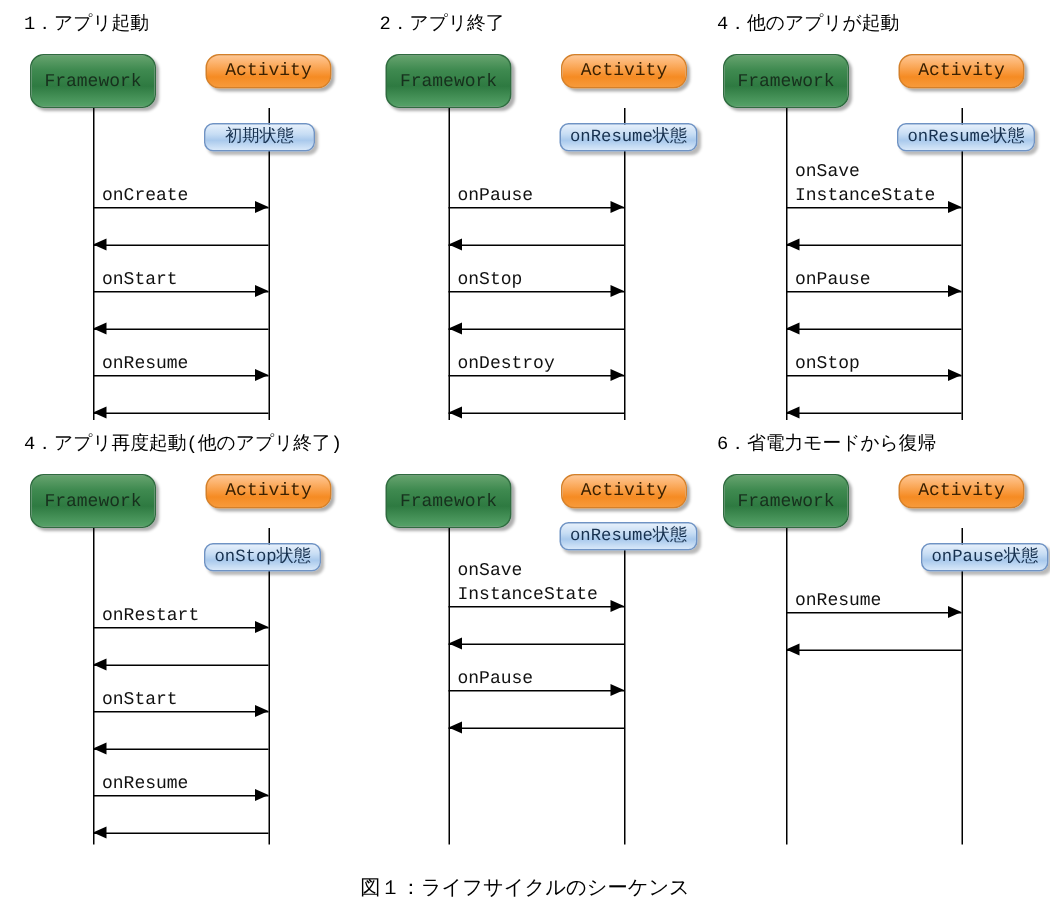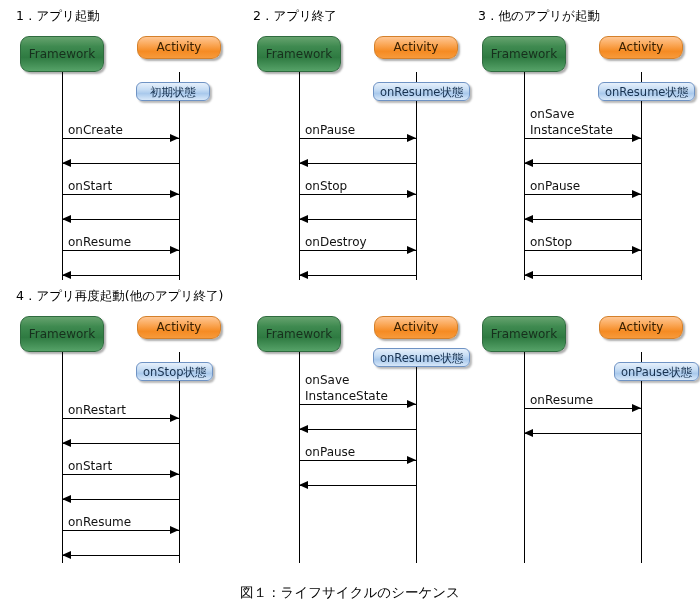--- a/index.html
+++ b/index.html
@@ -20,20 +20,21 @@
     position: absolute;
     left: 0; top: 0;
     width: 700px;
     height: 616px;
   }
 
   .panel {
     position: absolute;
     width: 225px;
     height: 280px;
+    font-family: Liberation Mono, monospace;
   }
 
   .panel-title {
     position: absolute;
     left: 16px;
     top: 0px;
     font-size: 12.5px;
     line-height: 16px;
     color: #000;
     white-space: nowrap;
@@ -177,21 +178,21 @@
       <div class="msg-label" style="left: 68px; top: 171px;">onStop</div>
       <div class="msg-line" style="left: 62px; width: 117px; top: 211px;"></div>
       <div class="arrow-head arrow-left" style="top: 207px; left: 62px;"></div>
       <div class="msg-line" style="left: 62px; width: 117px; top: 242px;"></div>
       <div class="arrow-head arrow-right" style="top: 238px; left: 170px;"></div>
       <div class="msg-label" style="left: 68px; top: 227px;">onDestroy</div>
       <div class="msg-line" style="left: 62px; width: 117px; top: 267px;"></div>
       <div class="arrow-head arrow-left" style="top: 263px; left: 62px;"></div>
     </div>
     <div class="panel" style="left: 462px; top: 8px;">
-      <div class="panel-title">3．他のアプリが起動</div>
+      <div class="panel-title">4．他のアプリが起動</div>
       <div class="lifeline" style="left: 62px; top: 64px; height: 208px;"></div>
       <div class="lifeline" style="left: 179px; top: 64px; height: 208px;"></div>
       <div class="actor actor-framework" style="left: 20px; top: 28px;">Framework</div>
       <div class="actor actor-activity" style="left: 137px; top: 28px;">Activity</div>
       <div class="state-box" style="top: 74px; left: 136px; min-width: 74px;">onResume状態</div>
       <div class="msg-line" style="left: 62px; width: 117px; top: 130px;"></div>
       <div class="arrow-head arrow-right" style="top: 126px; left: 170px;"></div>
       <div class="msg-label" style="left: 68px; top: 99px;">onSave</div>
       <div class="msg-label" style="left: 68px; top: 115px;">InstanceState</div>
       <div class="msg-line" style="left: 62px; width: 117px; top: 155px;"></div>
@@ -242,20 +243,21 @@
       <div class="msg-label" style="left: 68px; top: 101px;">InstanceState</div>
       <div class="msg-line" style="left: 62px; width: 117px; top: 141px;"></div>
       <div class="arrow-head arrow-left" style="top: 137px; left: 62px;"></div>
       <div class="msg-line" style="left: 62px; width: 117px; top: 172px;"></div>
       <div class="arrow-head arrow-right" style="top: 168px; left: 170px;"></div>
       <div class="msg-label" style="left: 68px; top: 157px;">onPause</div>
       <div class="msg-line" style="left: 62px; width: 117px; top: 197px;"></div>
       <div class="arrow-head arrow-left" style="top: 193px; left: 62px;"></div>
     </div>
     <div class="panel" style="left: 462px; top: 288px;">
+      <div class="panel-title">6．省電力モードから復帰</div>
       <div class="lifeline" style="left: 62px; top: 64px; height: 211px;"></div>
       <div class="lifeline" style="left: 179px; top: 64px; height: 211px;"></div>
       <div class="actor actor-framework" style="left: 20px; top: 28px;">Framework</div>
       <div class="actor actor-activity" style="left: 137px; top: 28px;">Activity</div>
       <div class="state-box" style="top: 74px; left: 136px; min-width: 74px; margin-left: 16px;">onPause状態</div>
       <div class="msg-line" style="left: 62px; width: 117px; top: 120px;"></div>
       <div class="arrow-head arrow-right" style="top: 116px; left: 170px;"></div>
       <div class="msg-label" style="left: 68px; top: 105px;">onResume</div>
       <div class="msg-line" style="left: 62px; width: 117px; top: 145px;"></div>
       <div class="arrow-head arrow-left" style="top: 141px; left: 62px;"></div>

